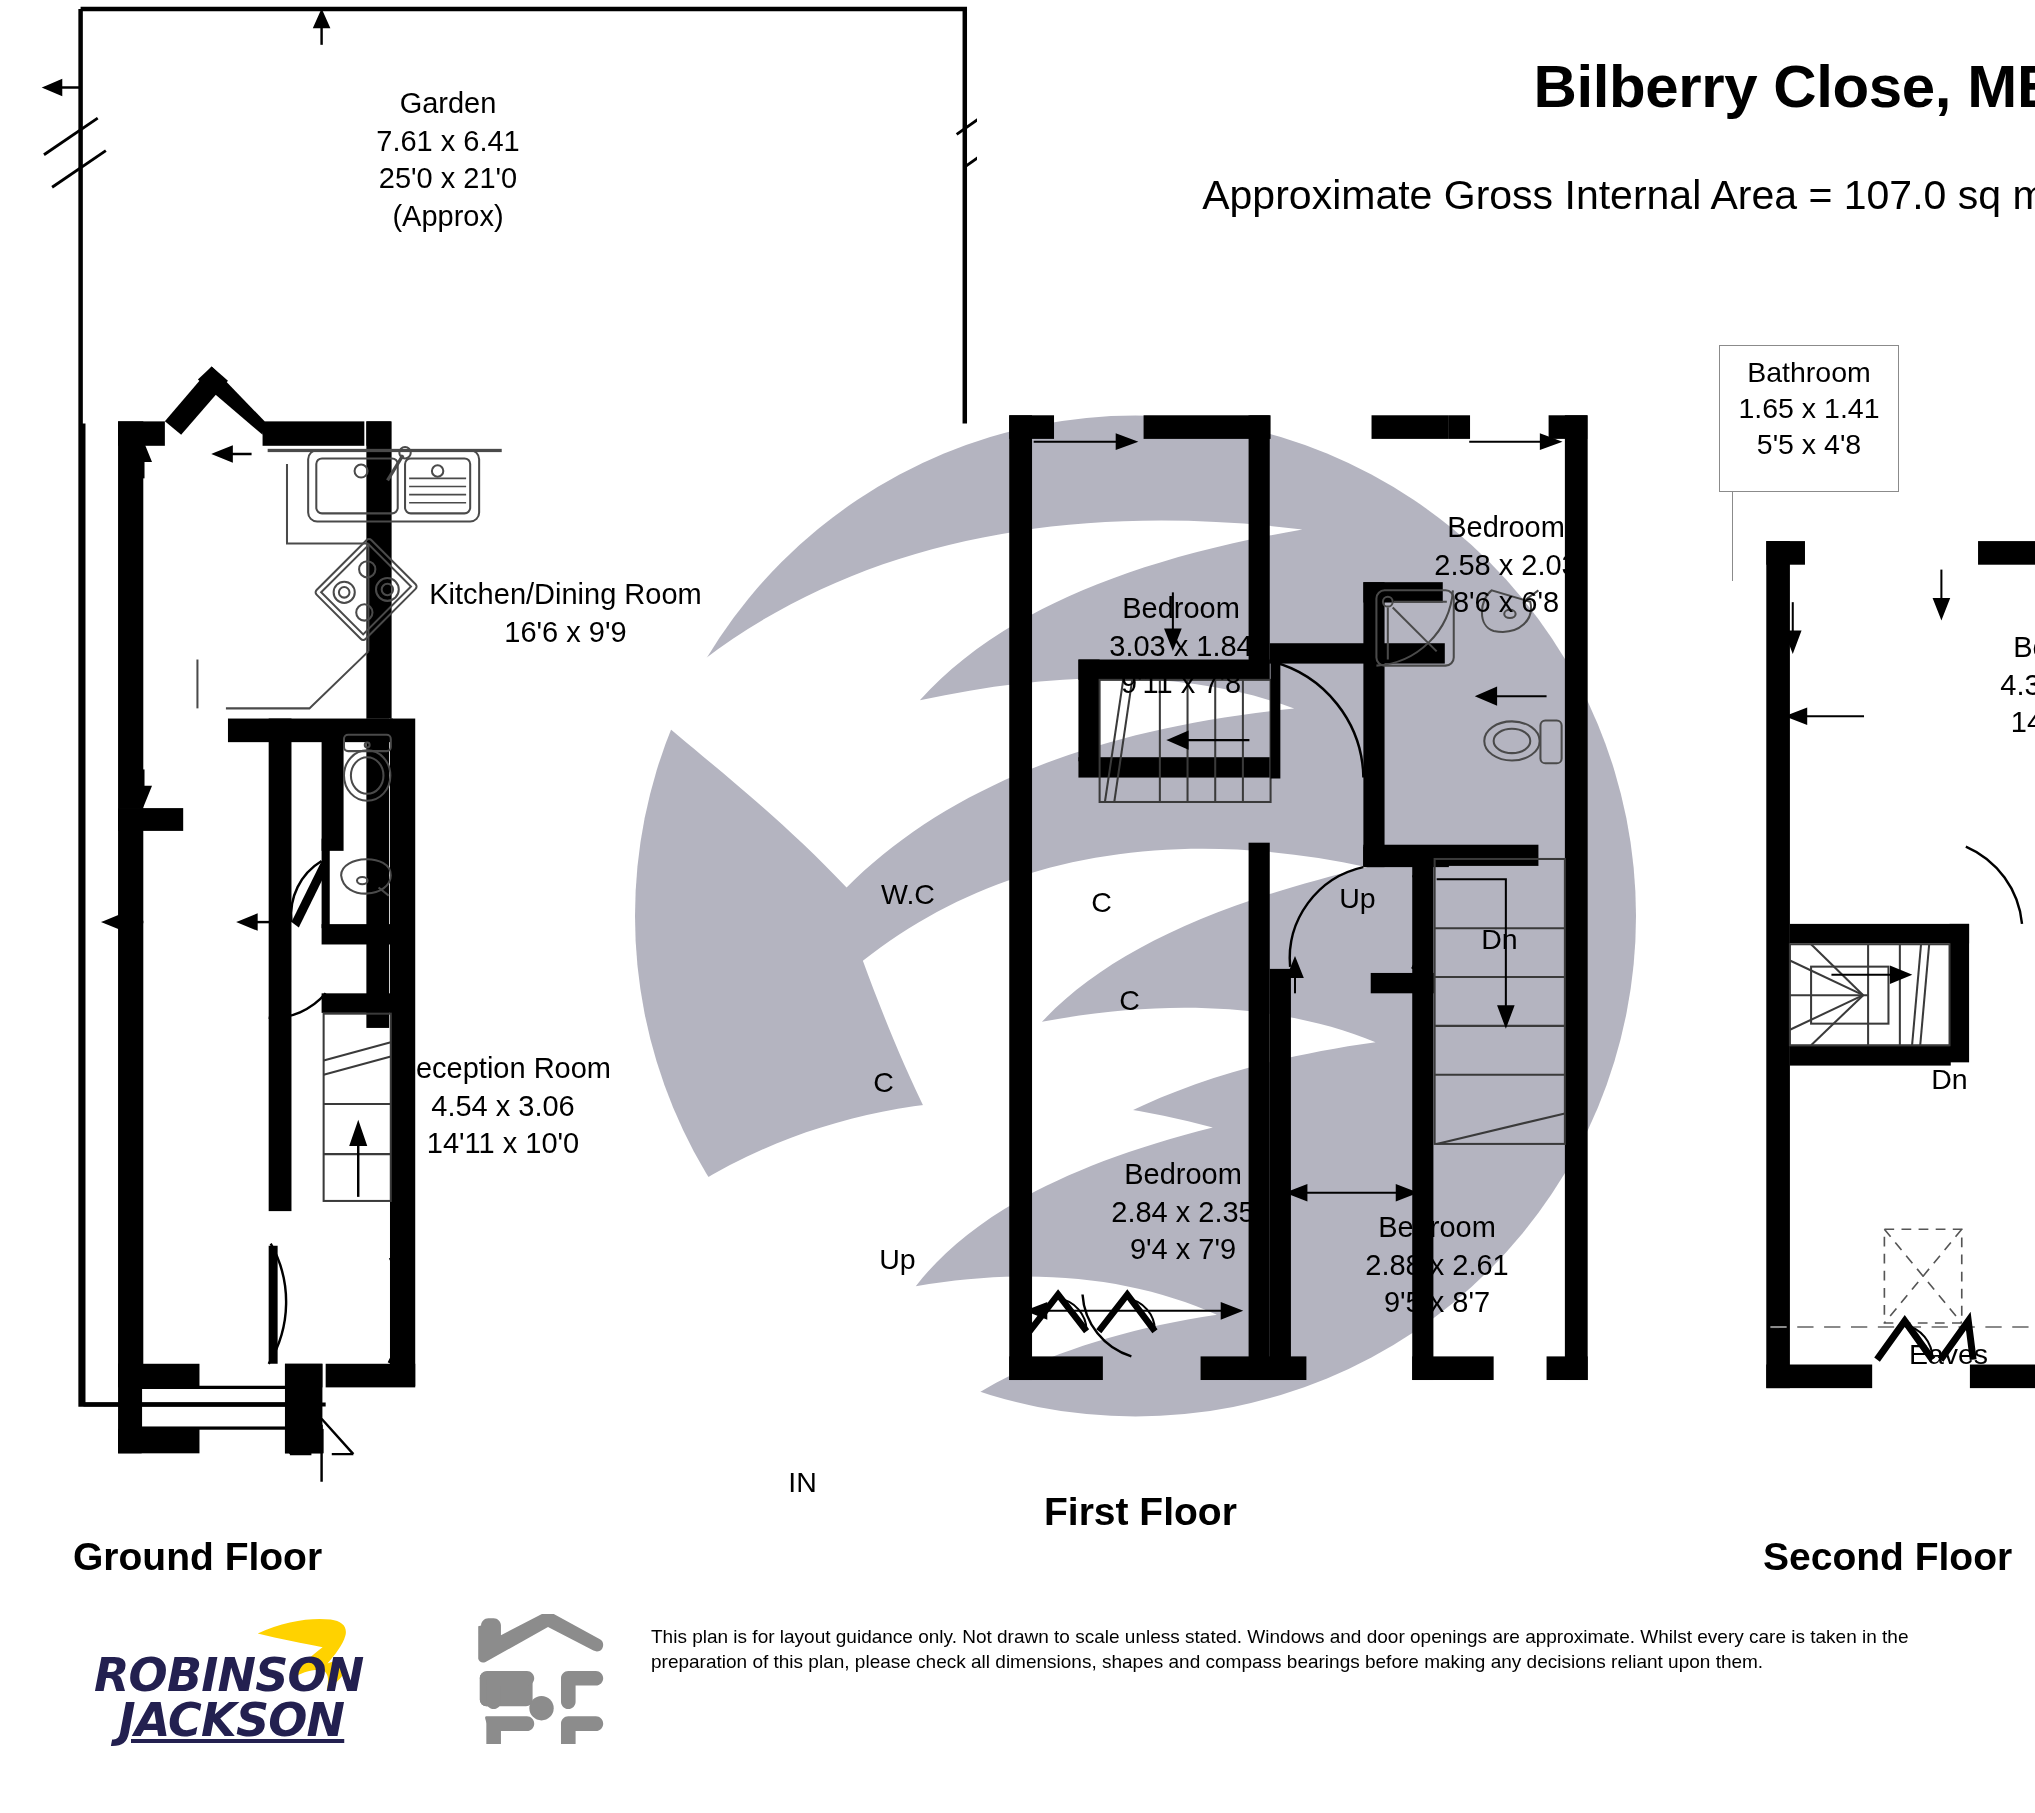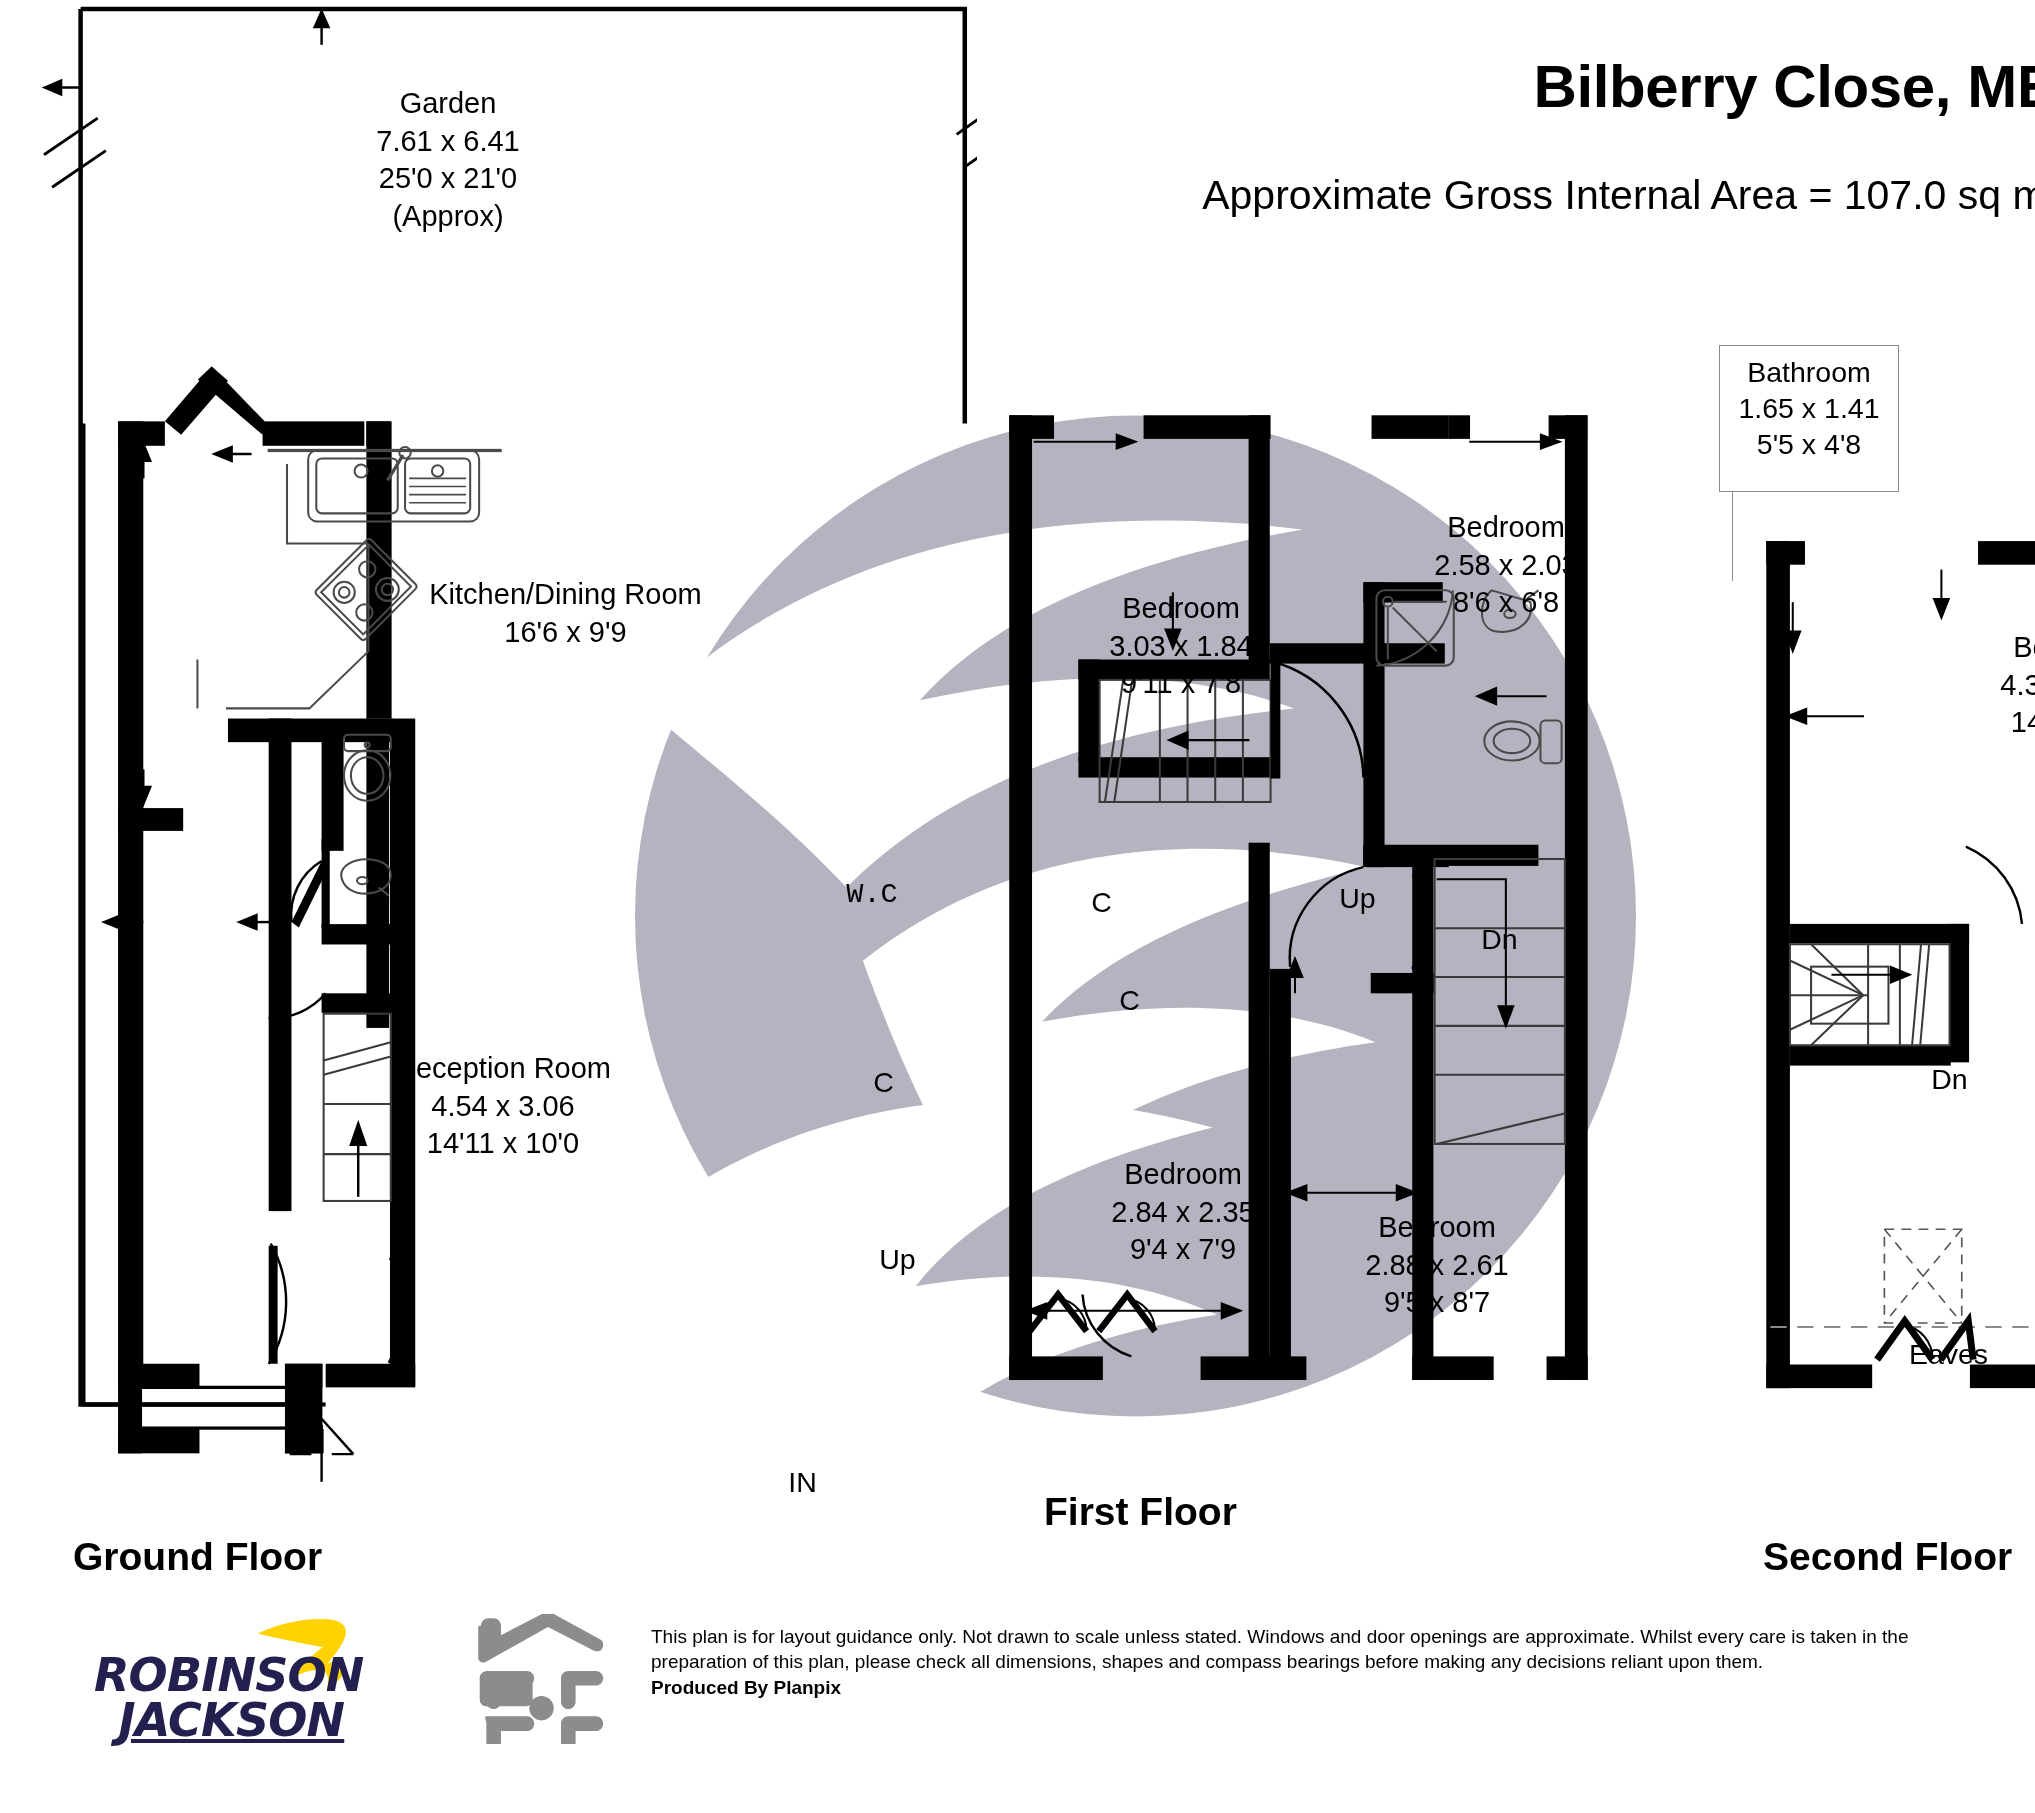--- a/index.html
+++ b/index.html
@@ -243,21 +243,21 @@
   <span class="nm">Kitchen/Dining Room</span>
   <span class="f">16'6 x 9'9</span>
 </div>
 
 <div class="abs room ctr" style="left:334px;top:1050px;width:338px;">
   <span class="nm">Reception Room</span>
   <span class="m">4.54 x 3.06</span>
   <span class="f">14'11 x 10'0</span>
 </div>
 
-<div class="abs tiny ctr" style="left:819px;top:879px;width:106px;font-family:Liberation Mono, monospace;">W.C</div>
+<div class="abs tiny ctr" style="left:855px;top:879px;width:106px;">W.C</div>
 <div class="abs tiny ctr" style="left:859px;top:1067px;width:49px;">C</div>
 <div class="abs tiny ctr" style="left:859px;top:1244px;width:77px;">Up</div>
 <div class="abs tiny ctr" style="left:764px;top:1467px;width:77px;">IN</div>
 
 <div class="abs" style="left:1005px;top:399px;width:672px;height:1038px;">
  <svg width="672" height="1038" viewBox="0 0 1650 2550">
 
   <g fill="#000">
 
     <rect x="10" y="40" width="110" height="58"></rect>
@@ -599,15 +599,14 @@
                L 96 288 L 96 320 L 60 320 L 60 270 C 60 260 52 252 62 252 Z"></path>
       <path d="M 262 252 L 330 252 C 340 252 348 260 348 270 C 348 280 340 288 330 288
                L 280 288 L 280 320 L 244 320 L 244 270 C 244 260 252 252 262 252 Z"></path>
       <circle cx="196" cy="232" r="30"></circle>
     </g>
   </svg>
 </div>
 
 <div id="disclaimer" class="abs">
   <div>This plan is for layout guidance only. Not drawn to scale unless stated. Windows and door openings are approximate. Whilst every care is taken in the preparation of this plan, please check all dimensions, shapes and compass bearings before making any decisions reliant upon them.</div>
-  <div id="producedby">Produced By Planpix</div>
 </div>
 
 
 </body></html>

